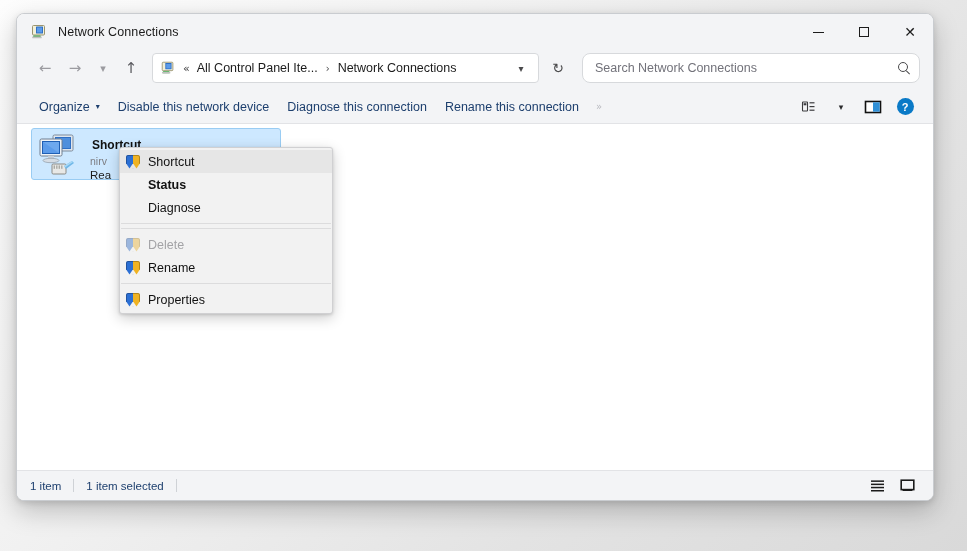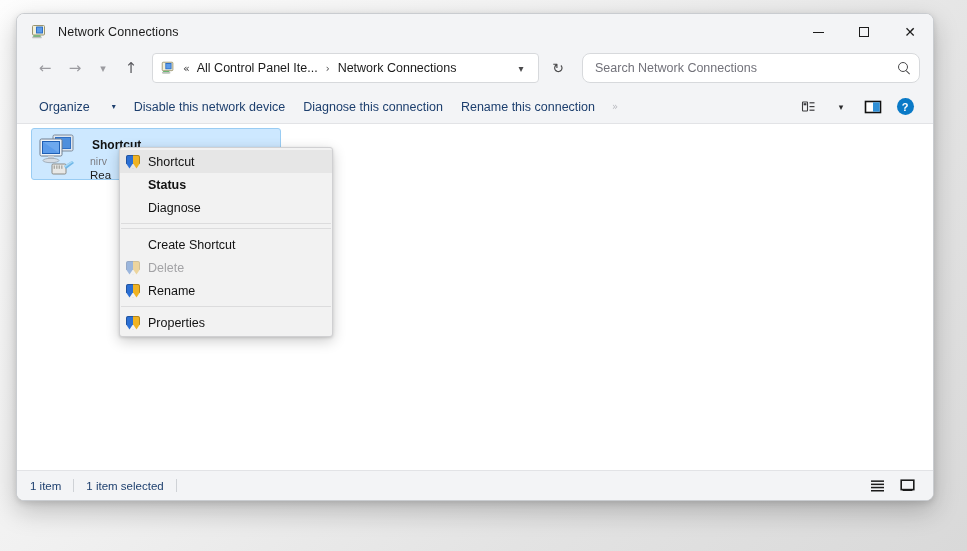--- a/index.html
+++ b/index.html
@@ -158,21 +158,21 @@
     align-items: center;
     padding: 0 13px;
     flex: 0 0 auto;
   }
   .cmd {
     font-size: 12.5px;
     color: #1d3f6e;
     padding: 5px 9px;
     border-radius: 4px;
     white-space: nowrap;
-    display: flex; align-items: center; gap: 22px;
+    display: flex; align-items: center; gap: 6px;
   }
   .cmd-caret { font-size: 8px; color: #1d3f6e; font-family: "DejaVu Sans", sans-serif; }
   .cmd-overflow {
     font-size: 10px; color: #b9bac0; padding: 4px 8px;
     font-family: "DejaVu Sans", sans-serif;
   }
   .cmd-right { margin-left: auto; display: flex; align-items: center; gap: 2px; }
   .icon-btn {
     width: 30px; height: 26px;
     display: flex; align-items: center; justify-content: center;
@@ -472,24 +472,20 @@
       <div class="mi">
         <span class="mi-ico"></span>
         <span class="mi-label">Diagnose</span>
       </div>
 
       <div class="msep"></div>
 
 
       <div class="msep"></div>
 
-      <div class="mi">
-        <span class="mi-ico"></span>
-        <span class="mi-label">Create Shortcut</span>
-      </div>
 
       <div class="mi disabled">
         <span class="mi-ico">
           <span class="shield dim">
               <span class="sh-l"></span>
               <span class="sh-r"></span>
               <span class="sh-edge"></span>
             </span>
         </span>
         <span class="mi-label">Delete</span>

